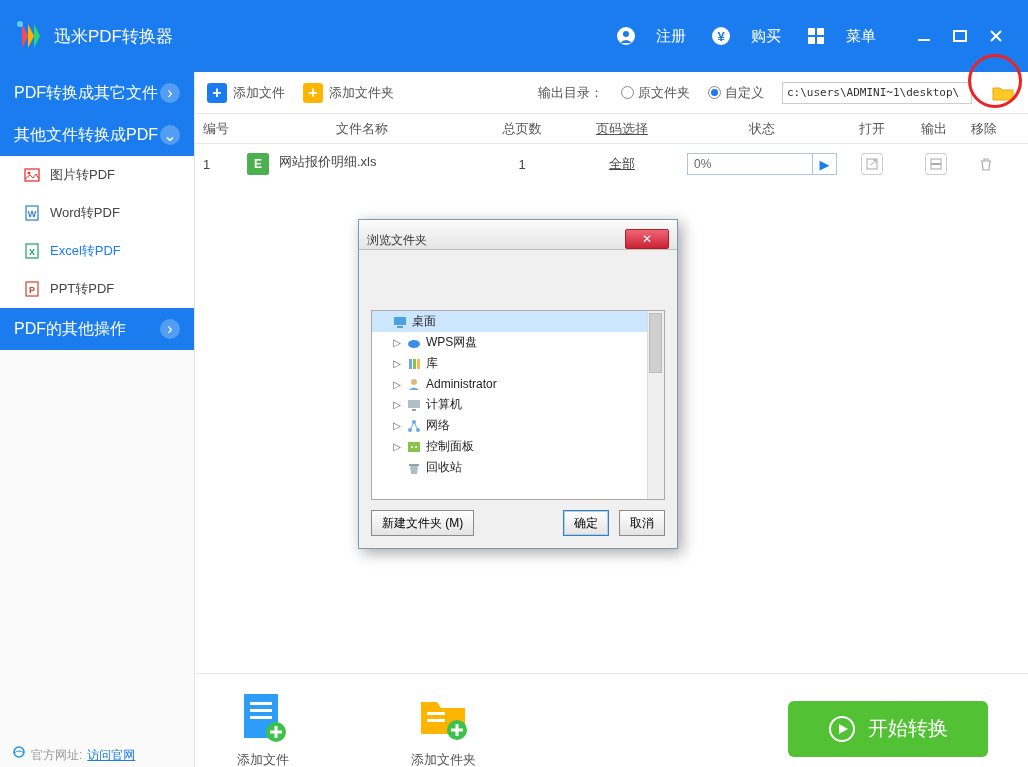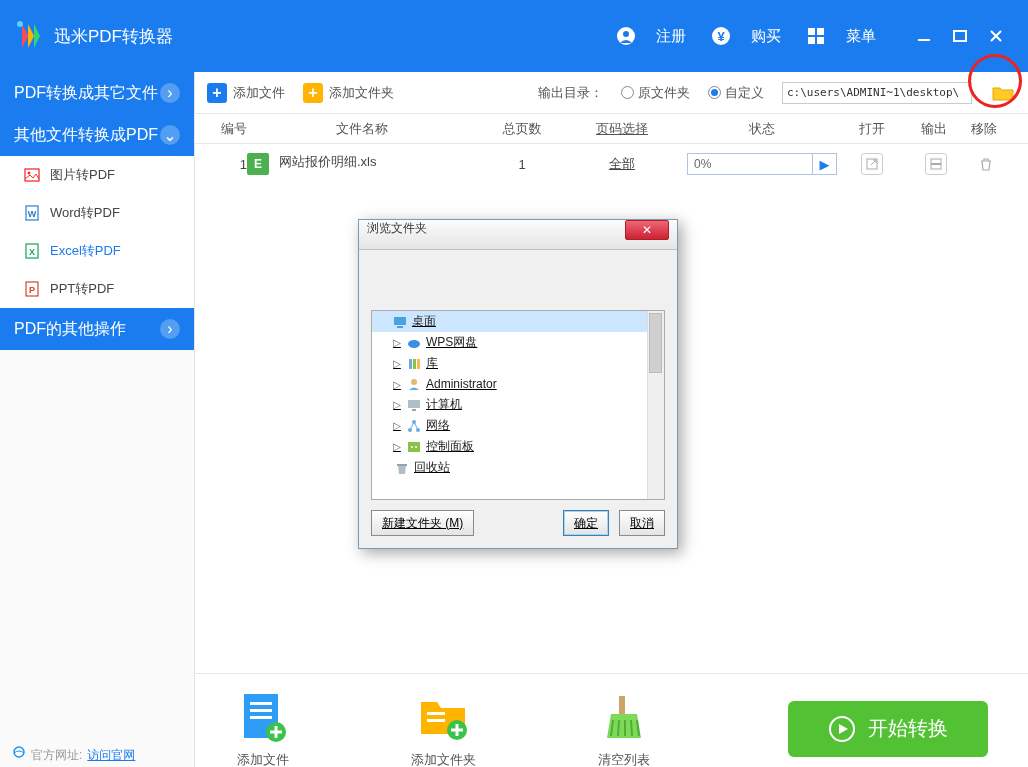--- a/index.html
+++ b/index.html
@@ -35,21 +35,21 @@
 .plus-box { width: 20px; height: 20px; border-radius: 3px; display: flex; align-items: center; justify-content: center; color: #fff; font-size: 16px; font-weight: bold; }
 .tb-spacer { flex: 1; }
 .radio { width: 13px; height: 13px; border: 1px solid #888; border-radius: 50%; display: inline-flex; align-items: center; justify-content: center; }
 .radio.checked::after { content:''; width:7px; height:7px; background:#1a7cef; border-radius:50%; }
 .path-input { width: 190px; height: 22px; border: 1px solid #ccc; font-family: monospace; font-size: 11px; padding: 0 4px; color: #333; }
 .folder-btn { width: 26px; height: 22px; display: flex; align-items: center; justify-content: center; cursor: pointer; }
 .red-circle { position: absolute; width: 54px; height: 54px; border: 3px solid #e22; border-radius: 50%; right: 6px; top: 54px; pointer-events: none; }
 
 .table-head { height: 30px; border-bottom: 1px solid #e8e8e8; display: flex; align-items: center; font-size: 13px; color: #555; padding: 0 8px; }
 .table-row { height: 40px; display: flex; align-items: center; font-size: 13px; color: #444; padding: 0 8px; }
-.col-id { width: 44px; text-align: right; }
+.col-id { width: 44px; text-align: left; }
 .col-name { width: 230px; display: flex; align-items: flex-start; gap: 10px; }
 .col-pages { width: 90px; text-align: center; }
 .col-sel { width: 110px; text-align: center; text-decoration: underline; }
 .col-status { width: 170px; display:flex; justify-content:center; }
 .col-open { width: 50px; text-align: center; }
 .col-out { width: 50px; text-align: right; }
 .col-del { width: 50px; text-align: right; }
 .excel-icon { width: 22px; height: 22px; background: #4caf50; color: #fff; display:flex; align-items:center; justify-content:center; font-size:12px; font-weight:bold; border-radius:2px; }
 .progress { width: 150px; height: 22px; border: 1px solid #b0c4e0; background: #fff; display:flex; align-items:center; position:relative; }
 .progress-txt { flex:1; text-align:left; padding-left:6px; color:#666; font-size:12px; }
@@ -58,32 +58,32 @@
 
 .main-flex { flex:1; }
 
 .bottom-bar { height: 110px; border-top: 1px solid #e8e8e8; display:flex; align-items:center; padding: 0 40px; gap: 120px; }
 .bot-btn { display:flex; flex-direction:column; align-items:center; gap:6px; font-size:13px; color:#555; cursor:pointer; }
 .bot-icon { width:56px; height:56px; display:flex; align-items:center; justify-content:center; }
 .start-btn { margin-left:auto; width: 200px; height: 56px; background:#52c234; border-radius:6px; color:#fff; font-size:20px; display:flex; align-items:center; justify-content:center; gap:12px; cursor:pointer; }
 
 
 .dialog { position:absolute; left:358px; top:219px; width:320px; background:#f0f0f0; border:1px solid #7a9ab5; box-shadow: 4px 4px 14px rgba(0,0,0,.35); }
-.dlg-title { height:30px; background:linear-gradient(#fcfcfc,#e5e5e5); border-bottom:1px solid #c0c0c0; display:flex; align-items:flex-start; padding:0 8px; font-size:12px; color:#333; }
+.dlg-title { height:30px; background:linear-gradient(#fcfcfc,#e5e5e5); border-bottom:1px solid #c0c0c0; display:flex; align-items:flex-end; padding:0 8px; font-size:12px; color:#333; }
 .dlg-close { margin-left:auto; width:44px; height:20px; background:linear-gradient(#e67,#c23); border:1px solid #a22; border-radius:2px; color:#fff; display:flex; align-items:center; justify-content:center; font-size:12px; cursor:pointer; }
 .dlg-body { padding: 60px 12px 12px; }
-.tree { border:1px solid #aaa; background:#fff; height:190px; overflow:hidden; position:relative;text-decoration:underline; }
+.tree { border:1px solid #aaa; background:#fff; height:190px; overflow:hidden; position:relative; }
 .tree-item { display:flex; align-items:center; gap:4px; padding: 2px 6px; font-size:12px; color:#222; }
 .tree-item.sel { background:#cde6ff; }
 .tree-item .exp { width:10px; text-align:center; color:#666; font-size:10px; }
 .tree-item .ticon { width:16px; height:16px; display:flex; align-items:center; justify-content:center; }
 .tree-scroll { position:absolute; right:0; top:0; width:17px; height:100%; background:#efefef; border-left:1px solid #ddd; }
 .tree-thumb { position:absolute; right:2px; top:2px; width:13px; height:60px; background:#cfcfcf; border:1px solid #bbb; }
 .dlg-btns { display:flex; gap:10px; margin-top:10px; }
-.dlg-btn { height:16px; padding:12px 10px; font-size:12px; border:1px solid #8a8a8a; background:linear-gradient(#fff,#e4e4e4); cursor:pointer; display:flex; align-items:center;text-decoration:underline; }
+.dlg-btn { height:16px; padding:12px 10px; font-size:12px; border:1px solid #8a8a8a; background:linear-gradient(#fff,#e4e4e4); cursor:pointer; display:flex; align-items:center; }
 .dlg-btn.def { border:1px solid #3c7fb1; box-shadow: inset 0 0 0 1px #a6d3f1; }
 .dlg-spacer { flex:1; }
 </style>
 </head>
 <body>
 
 <div class="titlebar">
   <div class="logo">
     <div class="logo-mark">
       <svg viewBox="0 0 32 32">
@@ -304,30 +304,20 @@
             <svg width="54" height="54" viewBox="0 0 54 54">
               <path d="M4 12 L4 44 L48 44 L48 18 L24 18 L20 12 Z" fill="#ffb400"></path>
               <rect x="10" y="22" width="18" height="3" fill="#fff"></rect>
               <rect x="10" y="29" width="18" height="3" fill="#fff"></rect>
               <circle cx="40" cy="40" r="10" fill="#3bc24b"></circle>
               <path d="M40 34 L40 46 M34 40 L46 40" stroke="#fff" stroke-width="3"></path>
             </svg>
           </div>
         <span>添加文件夹</span>
       </div>
-      <div class="bot-btn">
-        <div class="bot-icon">
-            <svg width="54" height="54" viewBox="0 0 54 54">
-              <rect x="22" y="6" width="6" height="18" fill="#caa56a"></rect>
-              <path d="M14 24 L40 24 L44 48 L10 48 Z" fill="#7ed957"></path>
-              <path d="M16 30 L14 46 M22 30 L21 46 M28 30 L28 46 M34 30 L35 46 M40 30 L42 46" stroke="#4fae3a" stroke-width="2"></path>
-            </svg>
-          </div>
-        <span>清空列表</span>
-      </div>
       <div class="start-btn">
         <svg width="28" height="28" viewBox="0 0 28 28">
             <circle cx="14" cy="14" r="12" fill="none" stroke="#fff" stroke-width="2"></circle>
             <path d="M11 9 L20 14 L11 19 Z" fill="#fff"></path>
           </svg>
         <span>开始转换</span>
       </div>
     </div>
   </div>
 </div>
@@ -408,21 +398,21 @@
             <span class="exp">▷</span>
             <span class="ticon">
               <svg width="16" height="16" viewBox="0 0 16 16">
                 <rect x="2" y="3" width="12" height="10" fill="#8bc34a"></rect>
                 <circle cx="6" cy="8" r="1" fill="#fff"></circle>
                 <circle cx="10" cy="8" r="1" fill="#fff"></circle>
               </svg>
             </span>
             <span>控制面板</span>
           </div>
-          <div class="tree-item" style="padding-left: 8px;">
+          <div class="tree-item" style="padding-left: 20px;">
             <span class="exp"></span>
             <span class="ticon">
               <svg width="16" height="16" viewBox="0 0 16 16">
                 <path d="M4 5 L12 5 L11 14 L5 14 Z" fill="#b0bec5"></path>
                 <rect x="3" y="4" width="10" height="2" fill="#90a4ae"></rect>
               </svg>
             </span>
             <span>回收站</span>
           </div>
         </div>

